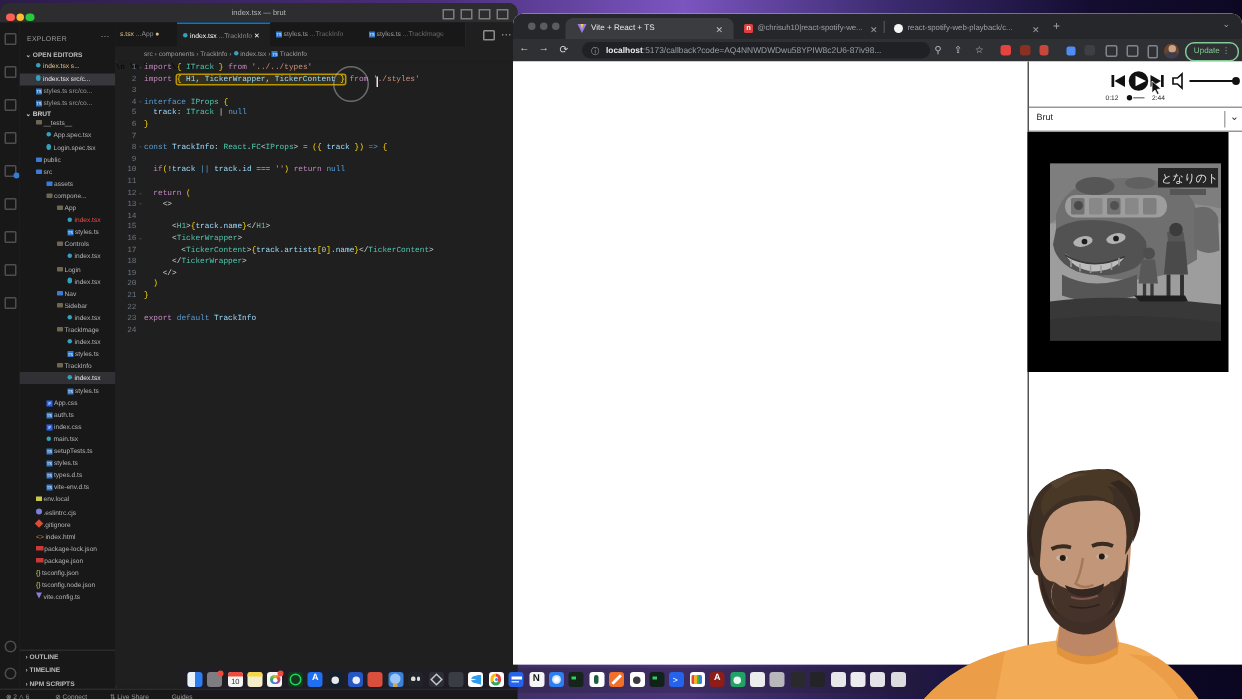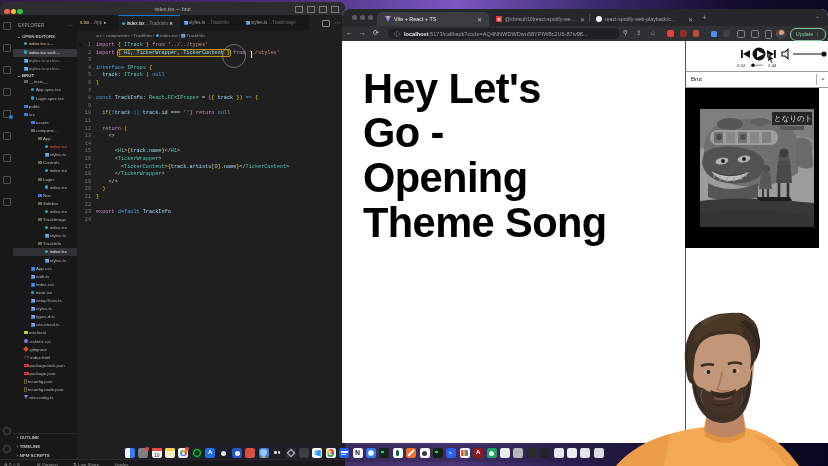--- a/index.html
+++ b/index.html
@@ -201,21 +201,20 @@
     <div class="abs" style="left:409px;top:4px;width:6px;height:6px;border:1px solid #80858b;border-radius:1.5px;"></div>
     <div class="abs" style="left:423px;top:4px;width:5px;height:7px;border:1px solid #80858b;border-radius:1.5px;"></div>
     <div class="abs" style="left:434px;top:2.5px;width:10px;height:10px;border-radius:50%;background:#6b4430;overflow:hidden;">
         <div style="position:absolute;left:2.5px;top:1.5px;width:5px;height:5px;border-radius:50%;background:#caa58a;"></div>
         <div style="position:absolute;left:1px;top:6.5px;width:8px;height:4px;border-radius:2px;background:#3a3f52;"></div>
       </div>
     <div class="abs" style="left:448px;top:2px;width:34px;height:10.5px;border:1px solid #81c995;border-radius:6px;color:#81c995;font-size:5.4px;line-height:10.5px;text-align:center;">Update ⋮</div>
   </div>
 
   <div class="abs" style="left:0;top:32px;width:486px;height:402px;background:#ffffff;">
-    <div class="abs" style="left:21px;top:25.5px;width:340px;font-size:41.6px;line-height:44.8px;font-weight:bold;color:#000;letter-spacing:-0.6px;">Hey Let's<br>Go -<br>Opening<br>Theme Song</div>
 
     <div class="abs" style="left:343px;top:0;width:143px;height:402px;border-left:1px solid #555;">
       <svg class="abs" style="left:0;top:0px;" width="143" height="30" viewBox="0 0 143 30">
         <g fill="#111">
           <rect x="55" y="9" width="1.8" height="8"></rect>
             <path d="M64 9 L57 13 L64 17 Z"></path>
           <circle cx="73" cy="13" r="6.5"></circle>
             <path d="M71 9.5 L78 13 L71 16.5 Z" fill="#fff"></path>
           <path d="M81 9 L88 13 L81 17 Z"></path>
             <rect x="88" y="9" width="1.8" height="8"></rect>

